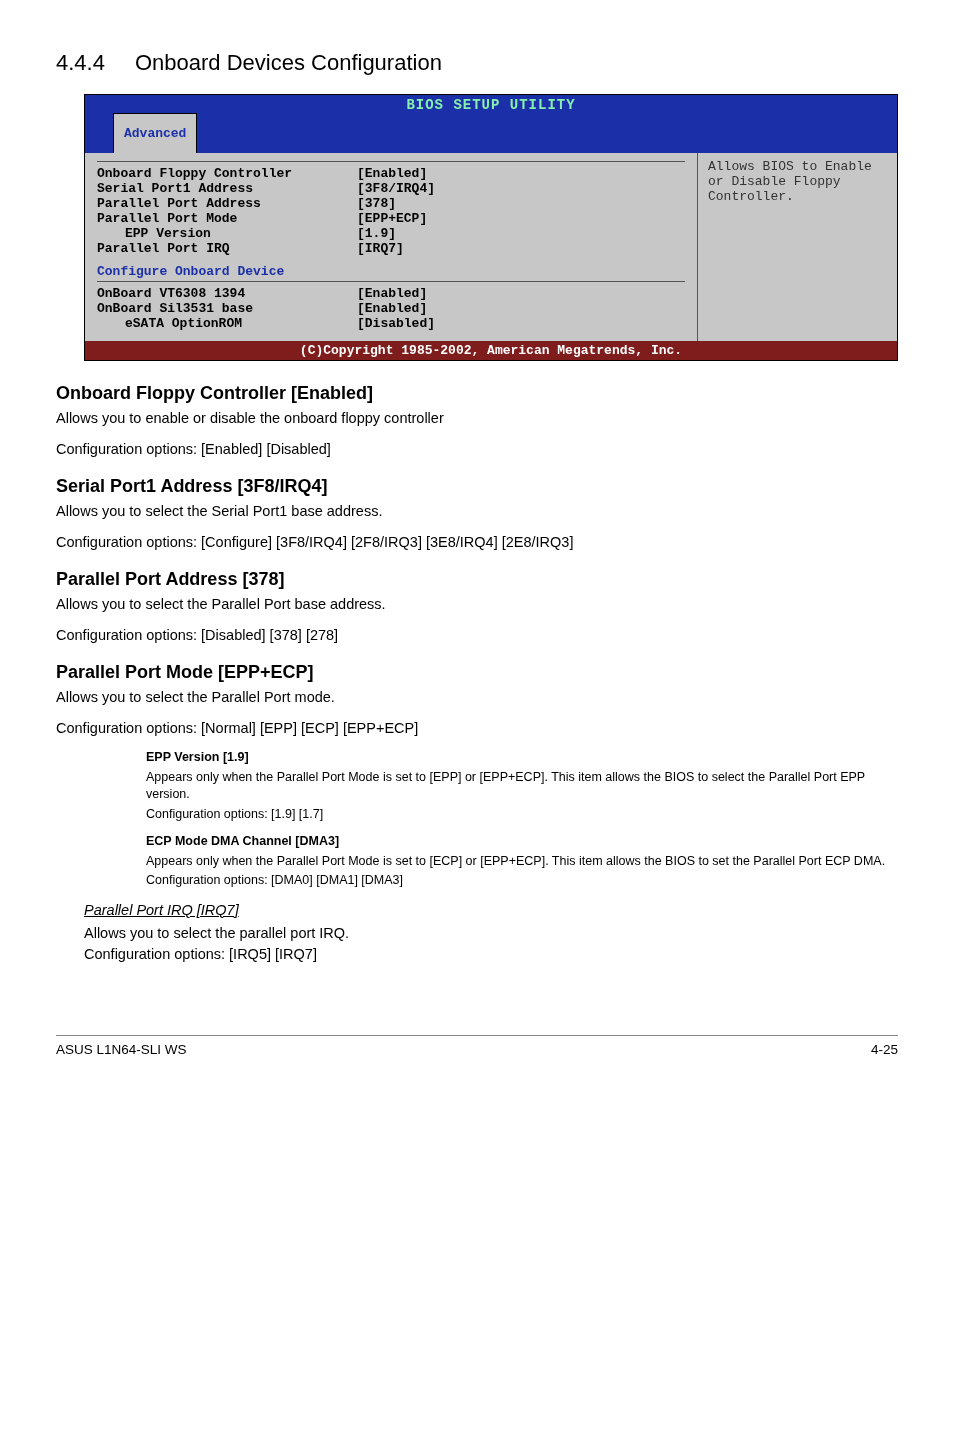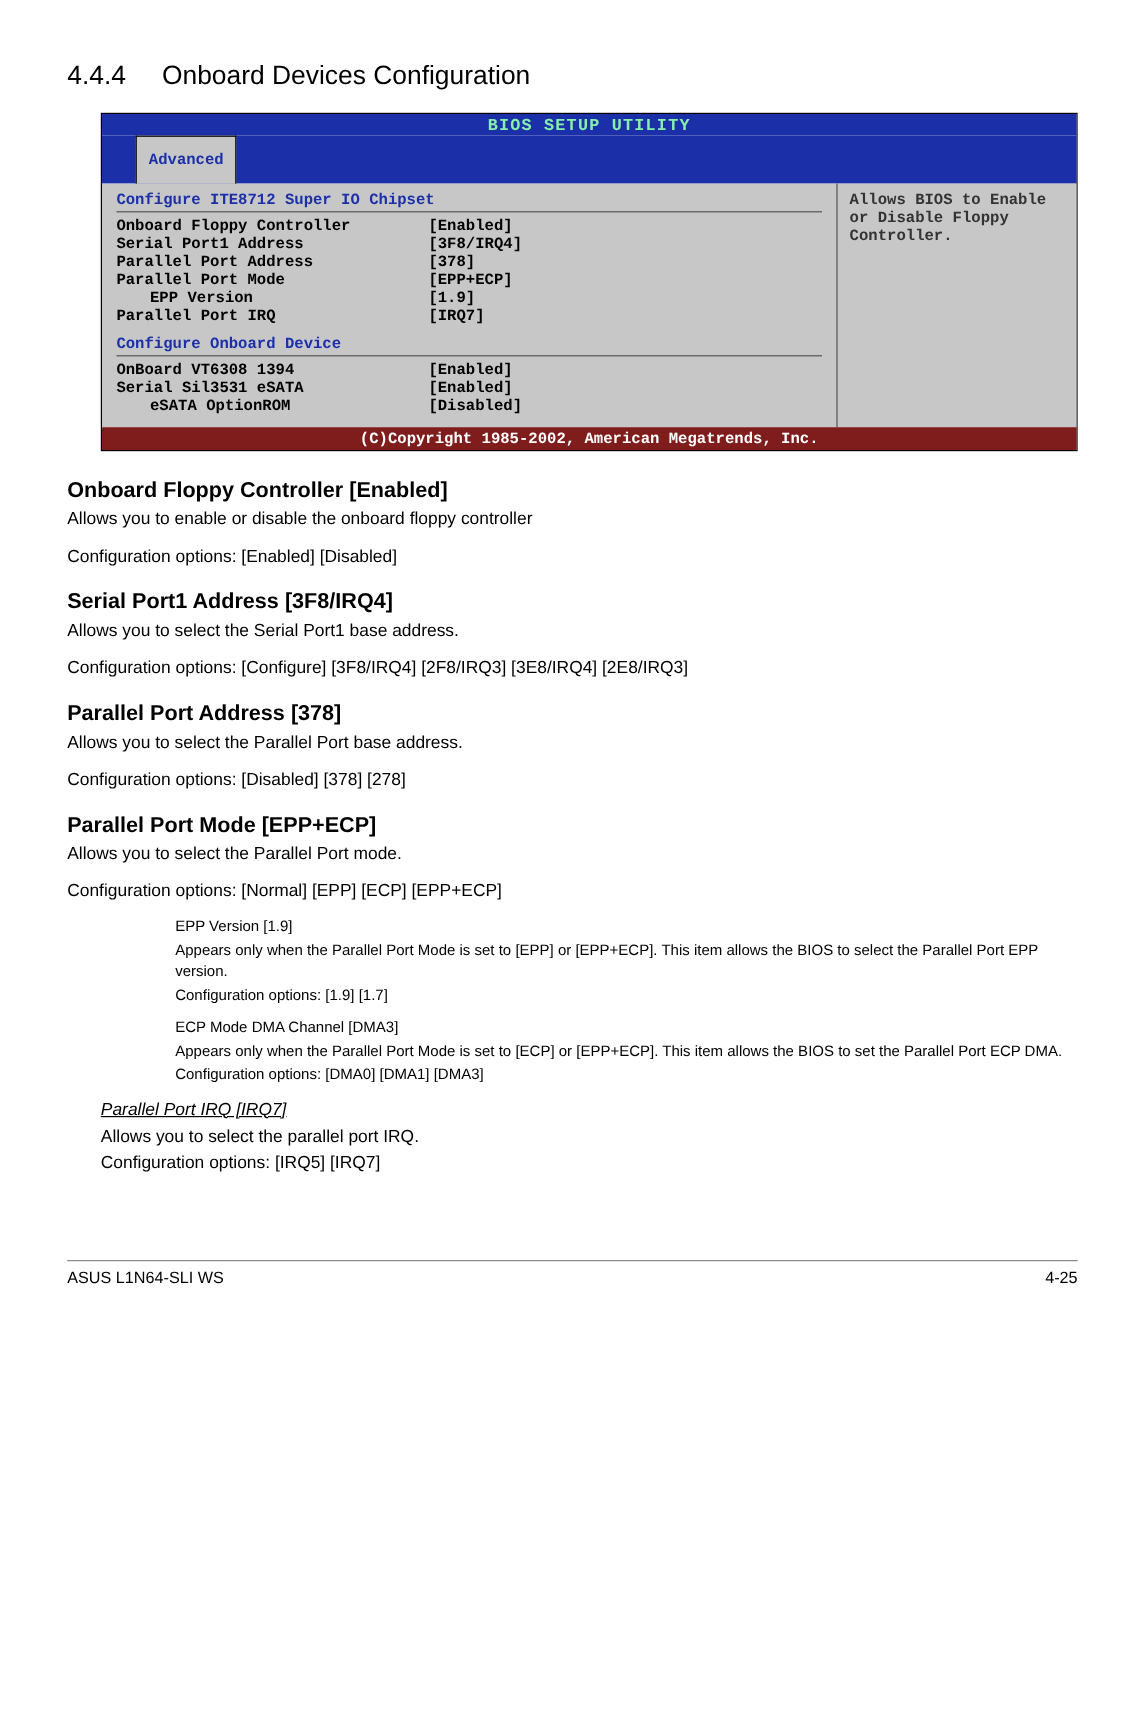--- a/index.html
+++ b/index.html
@@ -64,35 +64,35 @@
     margin: 2px 0 4px 0;
   }
   .bios-row { display: flex; white-space: pre; }
   .bios-label { flex: 0 0 260px; }
   .bios-indent1 { padding-left: 28px; flex: 0 0 260px; }
   .bios-right {
     flex: 0 0 200px;
     border-left: 1px solid #555;
     padding: 6px 10px;
     font-size: 13px;
-    font-weight: bold;
+    font-weight: normal;
     color: #333;
   }
   .bios-footer {
     background: #7f1d1d;
     color: #fff;
     text-align: center;
     font-size: 13px;
     padding: 2px 0;
     font-weight: bold;
   }
   .h3 { font-size: 18px; font-weight: bold; margin: 16px 0 4px 0; }
   .body-text { font-size: 14.5px; line-height: 1.45; margin: 2px 0 10px 0; }
   .sub-block { margin-left: 90px; font-size: 12.5px; line-height: 1.4; }
-  .sub-title-plain { margin-top: 10px; margin-bottom: 2px; }
+  .sub-title-plain { margin-top: 10px; margin-bottom: 2px; font-weight: bold; }
   .sub-title-ul { font-style: italic; text-decoration: underline; margin-top: 10px; margin-bottom: 2px; }
   .sub-body { margin-bottom: 2px; }
   .sub-left { margin-left: 28px; font-size: 14.5px; line-height:1.45; }
   .footer {
     border-top: 1px solid #888;
     margin-top: 70px;
     padding-top: 6px;
     display: flex;
     justify-content: space-between;
     font-size: 13.5px;
@@ -105,36 +105,35 @@
   <span class="section-num">4.4.4</span><span>Onboard Devices Configuration</span>
 </div>
 
 <div class="bios-box">
   <div class="bios-top">BIOS SETUP UTILITY</div>
   <div class="bios-tabrow">
     <span class="bios-tab">Advanced</span>
   </div>
   <div class="bios-body">
     <div class="bios-left">
-      <div class="bios-heading">Configure ITE8712 Super IO Chipset</div>
       <div class="bios-hr"></div>
       <div id="bios-list1">
           <div class="bios-row"><span class="bios-label">Onboard Floppy Controller</span><span>[Enabled]</span></div>
           <div class="bios-row"><span class="bios-label">Serial Port1 Address</span><span>[3F8/IRQ4]</span></div>
           <div class="bios-row"><span class="bios-label">Parallel Port Address</span><span>[378]</span></div>
           <div class="bios-row"><span class="bios-label">Parallel Port Mode</span><span>[EPP+ECP]</span></div>
           <div class="bios-row"><span class="bios-indent1">EPP Version</span><span>[1.9]</span></div>
           <div class="bios-row"><span class="bios-label">Parallel Port IRQ</span><span>[IRQ7]</span></div>
         </div>
       <div style="height:8px"></div>
       <div class="bios-heading">Configure Onboard Device</div>
       <div class="bios-hr"></div>
       <div id="bios-list2">
           <div class="bios-row"><span class="bios-label">OnBoard VT6308 1394</span><span>[Enabled]</span></div>
-          <div class="bios-row"><span class="bios-label">Serial Sil3531 eSATA</span><span>[Enabled]</span></div>
+          <div class="bios-row"><span class="bios-label">OnBoard Sil3531 base</span><span>[Enabled]</span></div>
           <div class="bios-row"><span class="bios-indent1">eSATA OptionROM</span><span>[Disabled]</span></div>
         </div>
     </div>
     <div class="bios-right">Allows BIOS to Enable or Disable Floppy Controller.</div>
   </div>
   <div class="bios-footer">(C)Copyright 1985-2002, American Megatrends, Inc.</div>
 </div>
 
 <div class="h3">Onboard Floppy Controller [Enabled]</div>
 <div class="body-text">Allows you to enable or disable the onboard floppy controller</div>

